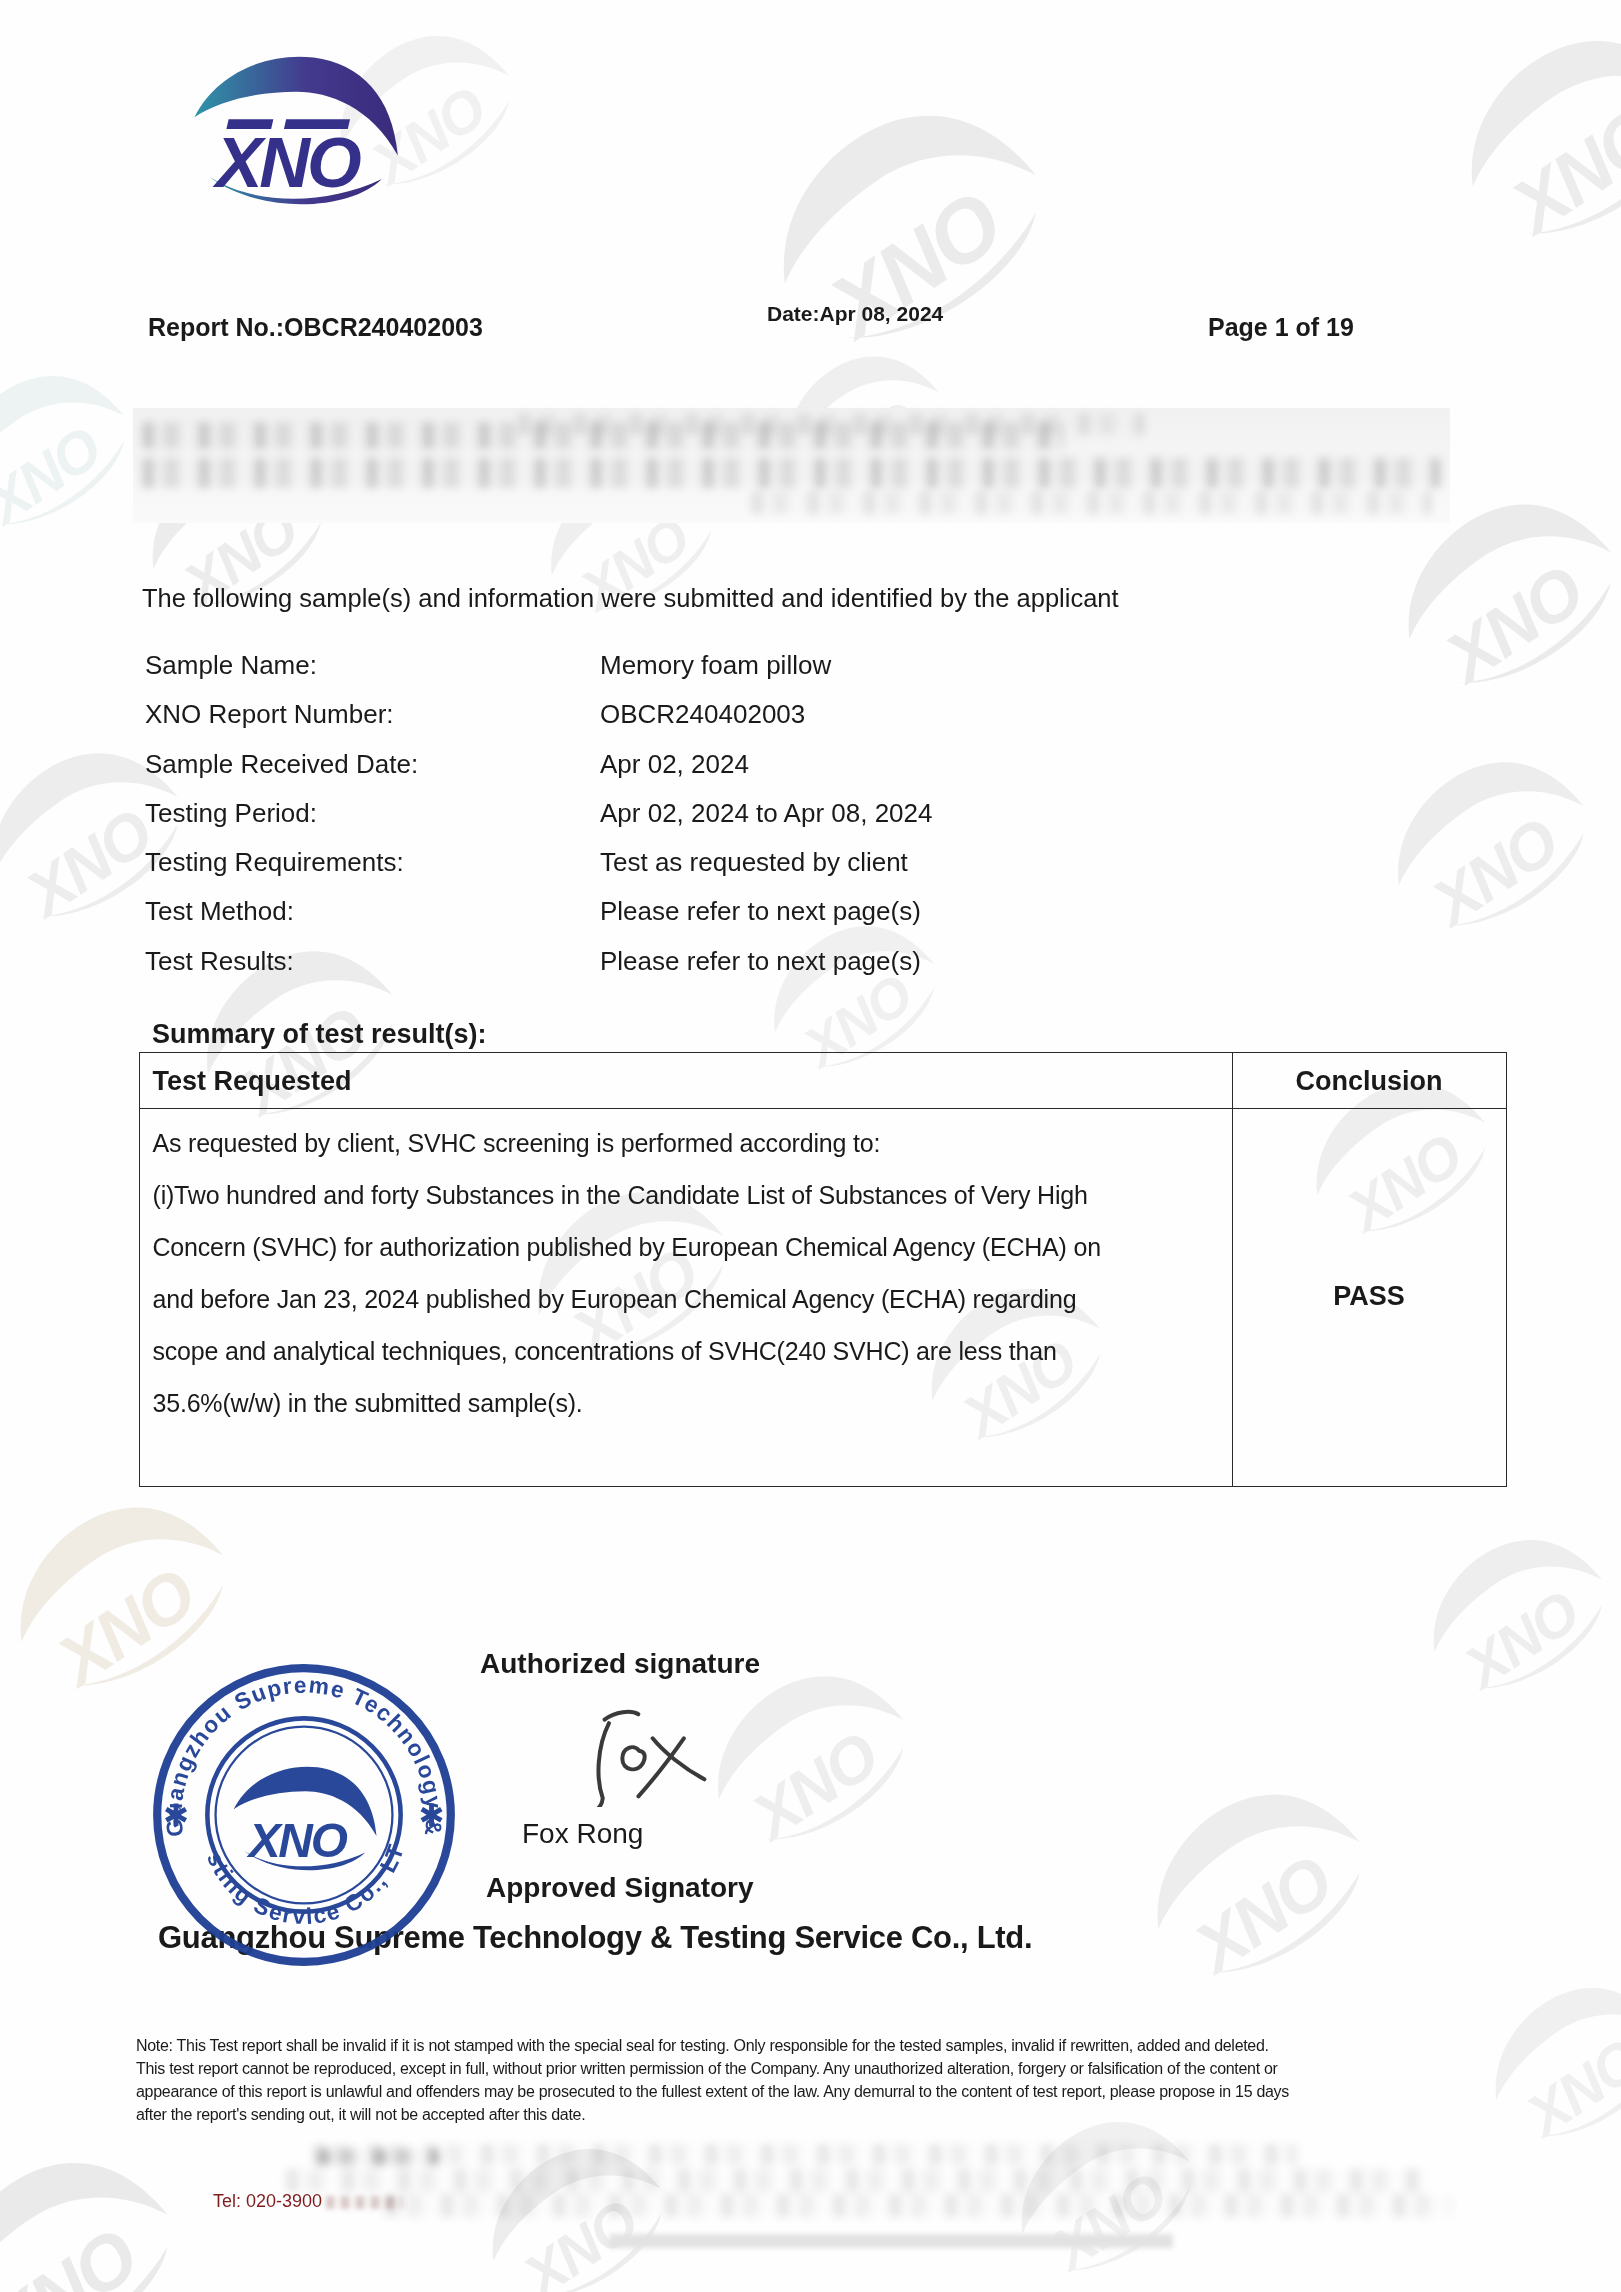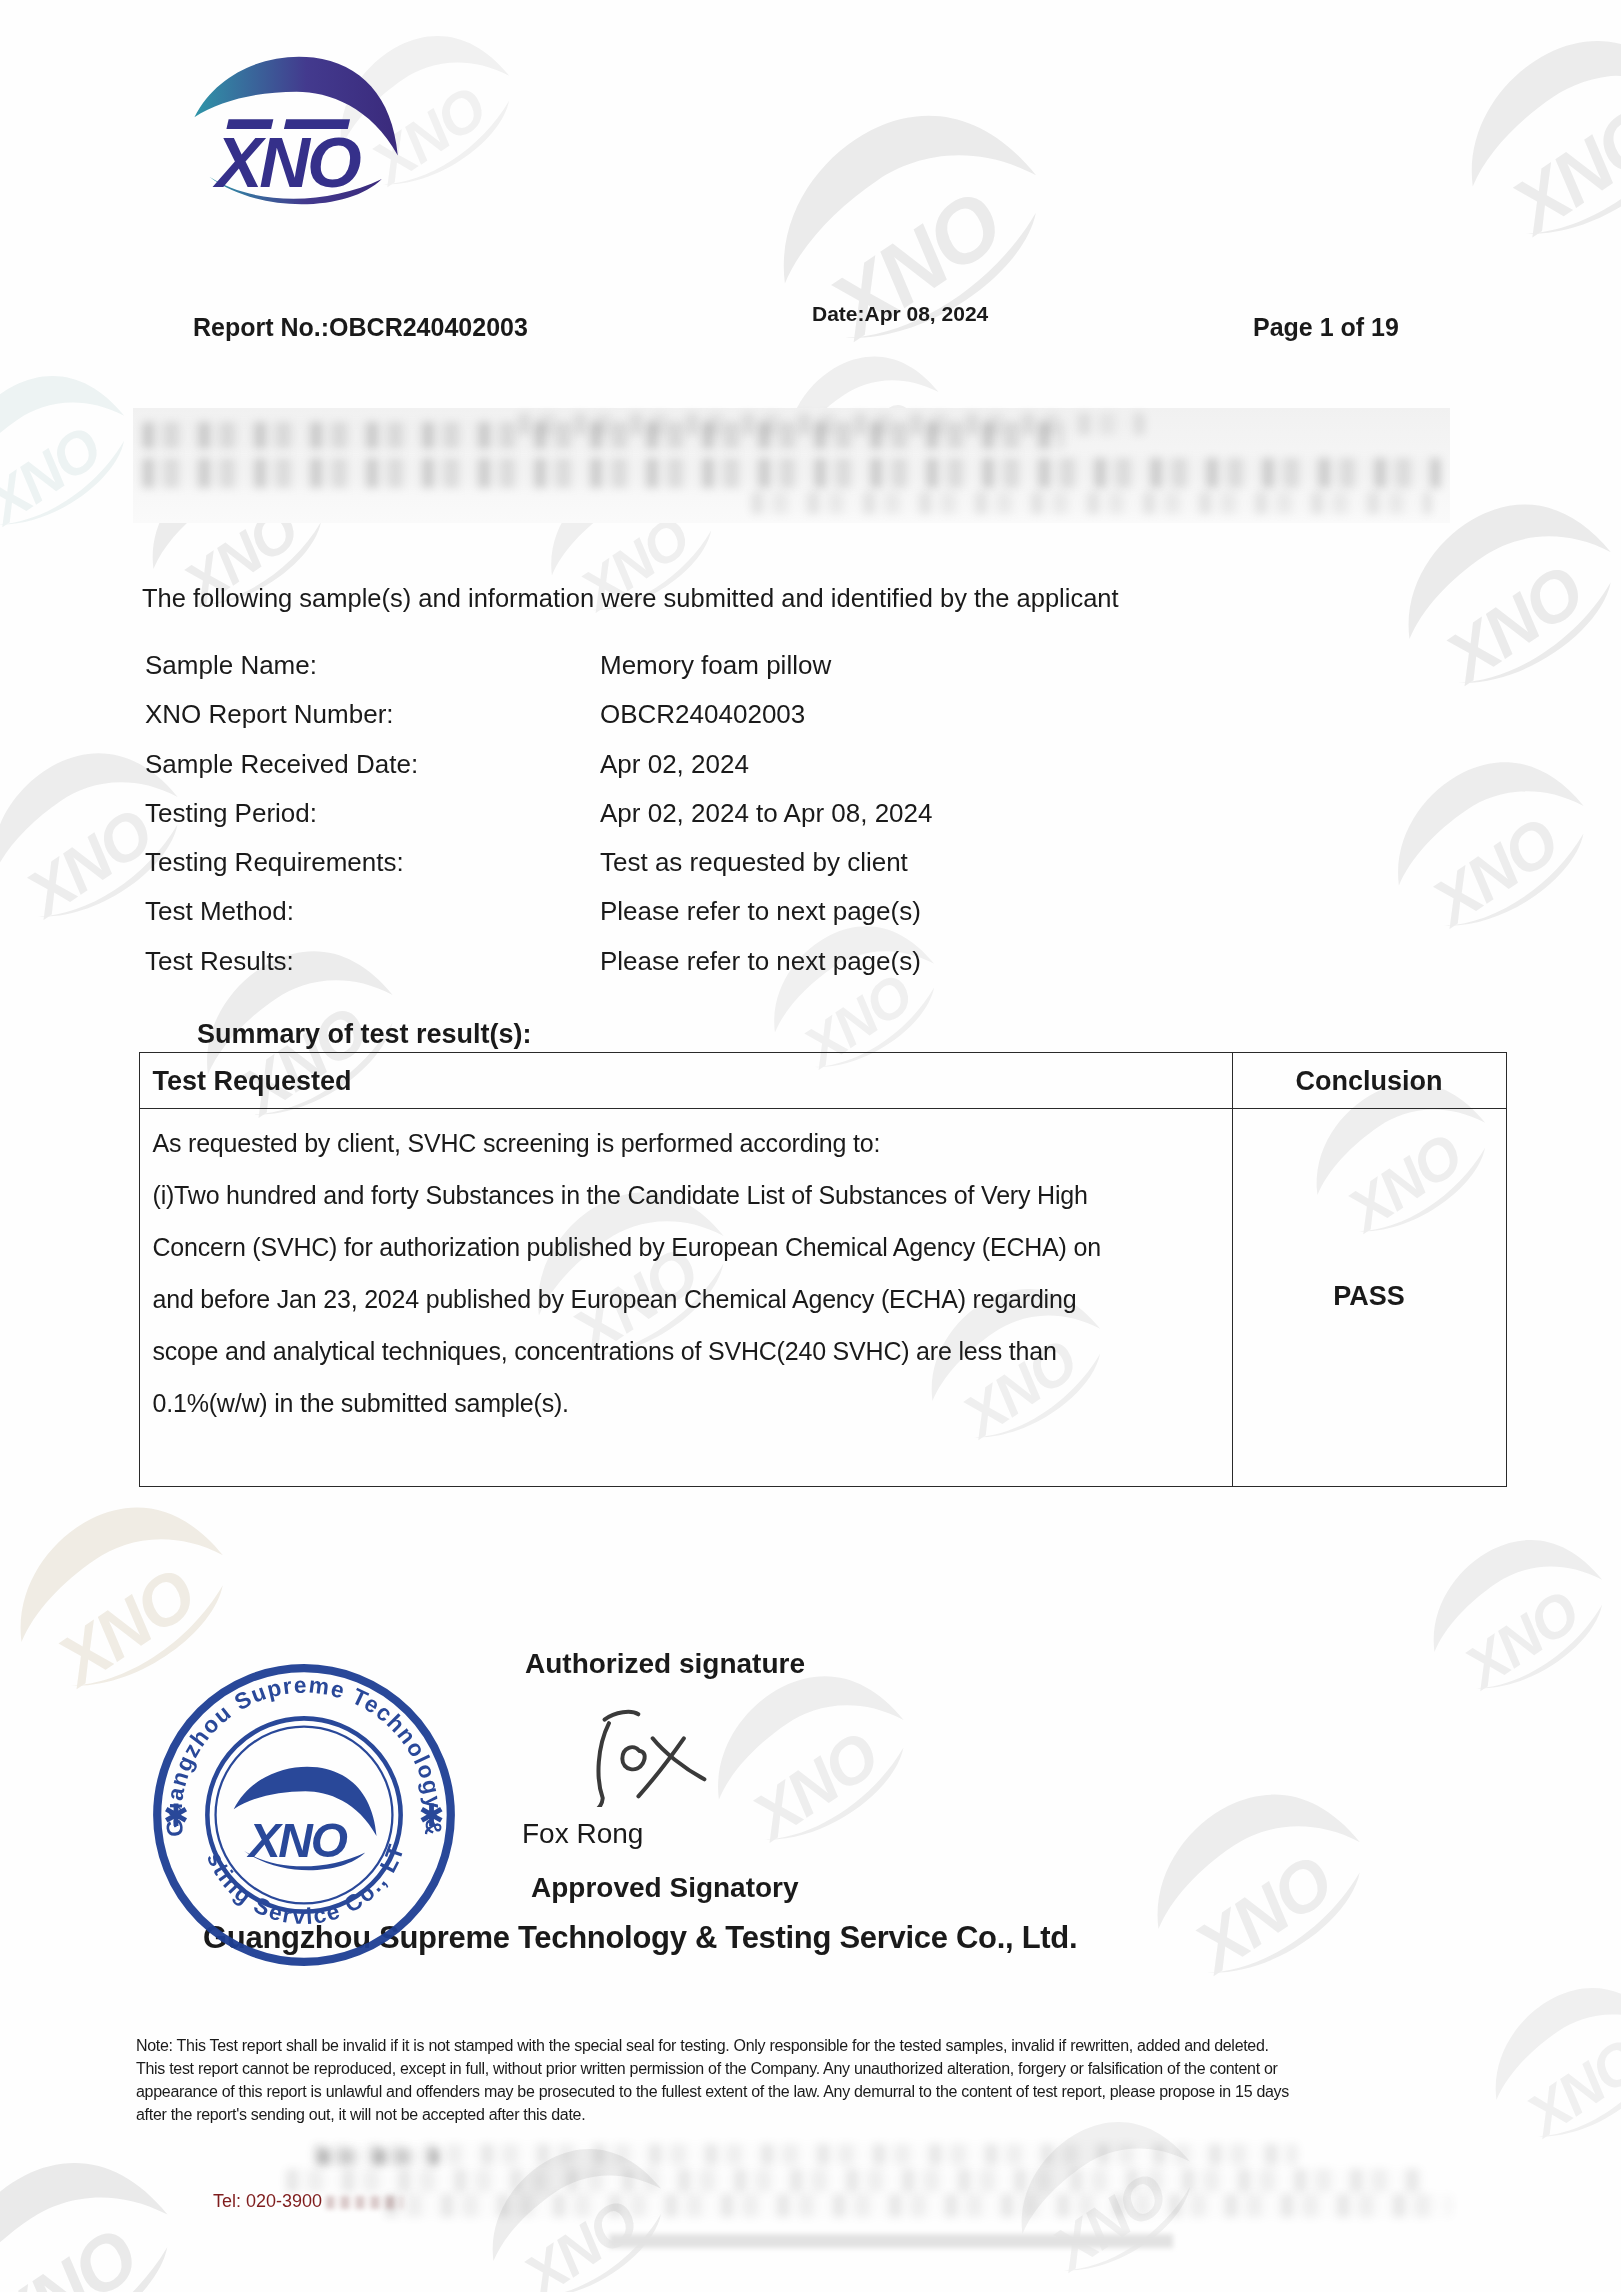--- a/index.html
+++ b/index.html
@@ -3,21 +3,21 @@
 <meta charset="utf-8">
 <style>
   html,body{margin:0;padding:0;background:#888;}
   .page{
     position:relative; width:1621px; height:2293px; margin:0 auto;
     background:#fefefe; overflow:hidden;
     font-family:"Liberation Sans","DejaVu Sans",sans-serif;
     color:#1a1a1a;
   }
   .abs{position:absolute;}
-  .b{font-weight:bold;margin-left:45px;}
+  .b{font-weight:bold;}
   .nowrap{white-space:nowrap;}
 
   
   .wm{position:absolute; pointer-events:none;}
   .wm text{font-style:italic; font-weight:900; font-size:62px; letter-spacing:-2px;}
 
   
   .logo{left:188px; top:54px; width:213px; height:152px;}
   .doc-title{left:406px; top:226px; width:833px; text-align:center; font-size:59px; font-weight:bold; letter-spacing:0.9px;}
   .report-no{left:148px; top:313px; font-size:25px;}
@@ -240,21 +240,21 @@
     <div class="hrow"></div>
     <div class="vdiv"></div>
     <div class="h1">Test Requested</div>
     <div class="h2">Conclusion</div>
     <div class="body-lines">
       <div>As requested by client, SVHC screening is performed according to:</div>
       <div>(i)Two hundred and forty Substances in the Candidate List of Substances of Very High</div>
       <div>Concern (SVHC) for authorization published by European Chemical Agency (ECHA) on</div>
       <div>and before Jan 23, 2024 published by European Chemical Agency (ECHA) regarding</div>
       <div>scope and analytical techniques, concentrations of SVHC(240 SVHC) are less than</div>
-      <div>0.1%(w/w) in the submitted sample(s).</div>
+      <div>35.6%(w/w) in the submitted sample(s).</div>
     </div>
     <div class="concl">PASS</div>
   </div>
 
   <div class="abs auth-head b nowrap">Authorized signature</div>
 
   <svg class="abs sig-svg" viewBox="0 0 190 120">
     <g fill="none" stroke="#3a3a3a" stroke-width="4.5" stroke-linecap="round">
       <path d="M58,22 C70,13 88,11 96,16"></path>
       <path d="M63,26 C50,52 48,88 56,110 C55,122 44,129 34,125"></path>

